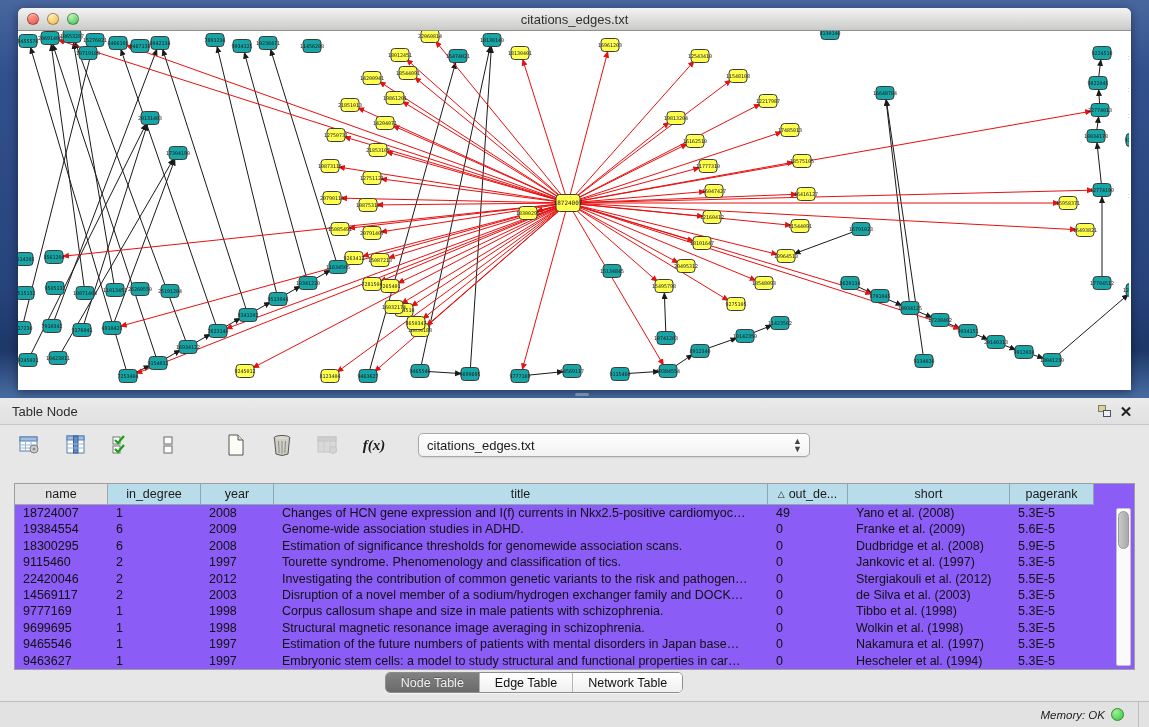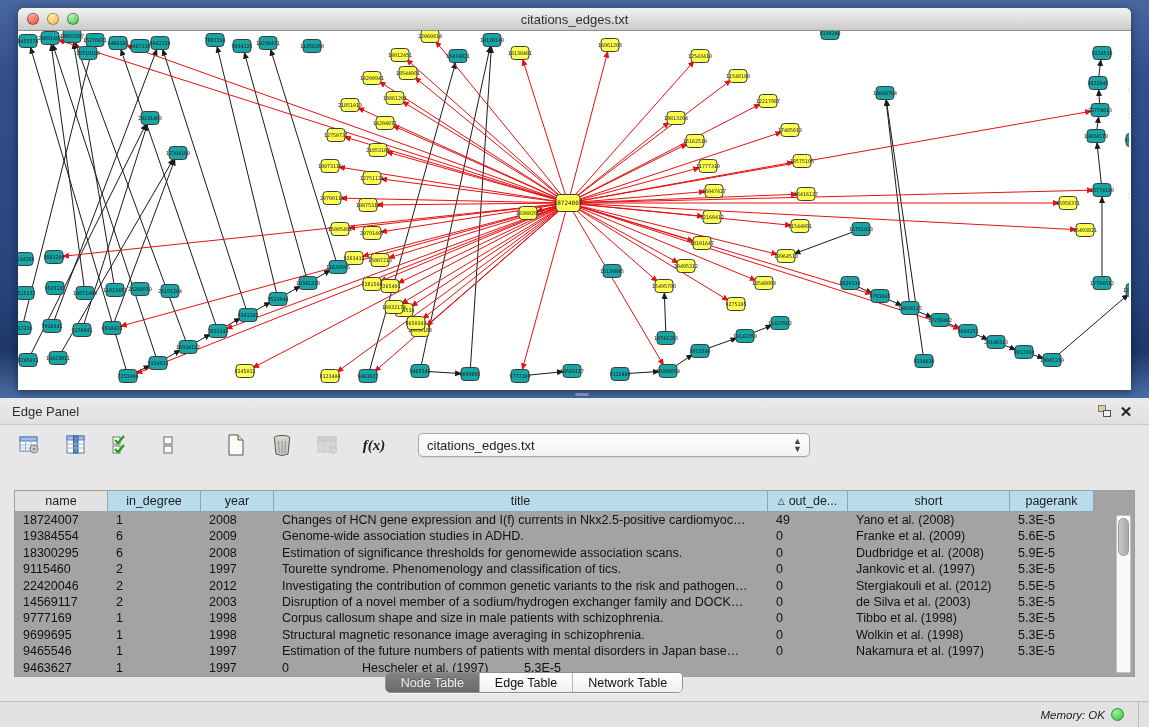--- a/index.html
+++ b/index.html
@@ -52,22 +52,22 @@
   .tb-sep { width:4px; }
   .fx { font-family:"Liberation Serif",serif; font-style:italic; font-size:15px; font-weight:bold; color:#1a1a1a; }
   .selectbox { margin-left:12px; width:392px; height:24px; background:linear-gradient(#ffffff,#f2f2f2);
     border:1px solid #a9a9a9; border-radius:5px; display:flex; align-items:center;
     padding:0 8px; font-size:13px; color:#1c1c1c; cursor:pointer; position:relative;
     box-shadow:0 1px 1px rgba(0,0,0,.08); }
   .selectbox .arrows { position:absolute; right:7px; top:3px; font-size:9px; line-height:8px; color:#444;
     display:flex; flex-direction:column; align-items:center; }
 
   
-  .tablewrap { position:absolute; left:14px; top:92px; width:1121px; height:187px;
-    background:#a3a3a3; border:1px solid #9e9e9e; }
+  .tablewrap { position:absolute; left:14px; top:85px; width:1121px; height:187px;
+    background:#8b5cf6; border:1px solid #9e9e9e; }
   .thead { display:flex; height:21px; }
   .th { font-size:12.5px; color:#1b1b1b; display:flex; align-items:center; justify-content:center;
     background:#b9dcea; border-right:1px solid #8fa6b2; border-bottom:1px solid #8fa6b2;
     overflow:hidden; white-space:nowrap; cursor:pointer; }
   .th.graycol { background:#e2e2e2; border-right:1px solid #a5a5a5; border-bottom:1px solid #a5a5a5; }
   .th .sortmark { font-size:9px; margin-right:4px; }
   .tbody { position:absolute; left:0; top:21px; bottom:0; width:1079px; overflow:hidden; }
   .tr { display:flex; height:16.4px; cursor:default; }
   .td { font-size:12.5px; color:#111; padding:0 0 0 8px; white-space:nowrap; overflow:hidden;
     text-overflow:ellipsis; line-height:16.4px; }
@@ -737,21 +737,21 @@
       </div>
     </div>
   </div>
 
   <div class="splitter">
     <div class="grip"></div>
   </div>
 
   <div class="table-panel">
     <div class="panel-header">
-      <span class="panel-title">Edge Panel</span>
+      <span class="panel-title">Table Node</span>
       <span class="spacer"></span>
       <span class="ph-btn">
         <span class="float-icon">
             <span class="sq1"></span>
             <span class="sq2"></span>
           </span>
       </span>
       <span class="ph-btn">
         <span class="close-x">✕</span>
       </span>
@@ -919,22 +919,23 @@
             <div class="td" style="width: 73px;">1997</div>
             <div class="td" style="width: 494px;">Estimation of the future numbers of patients with mental disorders in Japan base…</div>
             <div class="td" style="width: 80px;">0</div>
             <div class="td" style="width: 162px;">Nakamura et al. (1997)</div>
             <div class="td" style="width: 84px;">5.3E-5</div>
           </div>
           <div class="tr">
             <div class="td" style="width: 93px;">9463627</div>
             <div class="td" style="width: 93px;">1</div>
             <div class="td" style="width: 73px;">1997</div>
+            <div class="td" style="width: 494px;">Embryonic stem cells: a model to study structural and functional properties in car…</div>
             <div class="td" style="width: 80px;">0</div>
-            <div class="td" style="width: 162px;">Hescheler et al. (1997)</div>
+            <div class="td" style="width: 162px;">Hescheler et al. (1994)</div>
             <div class="td" style="width: 84px;">5.3E-5</div>
           </div>
         </div>
       <div class="vscroll">
         <div class="vthumb"></div>
       </div>
     </div>
 
     <div class="tabsrow">
       <div class="segmented" id="tabs">

